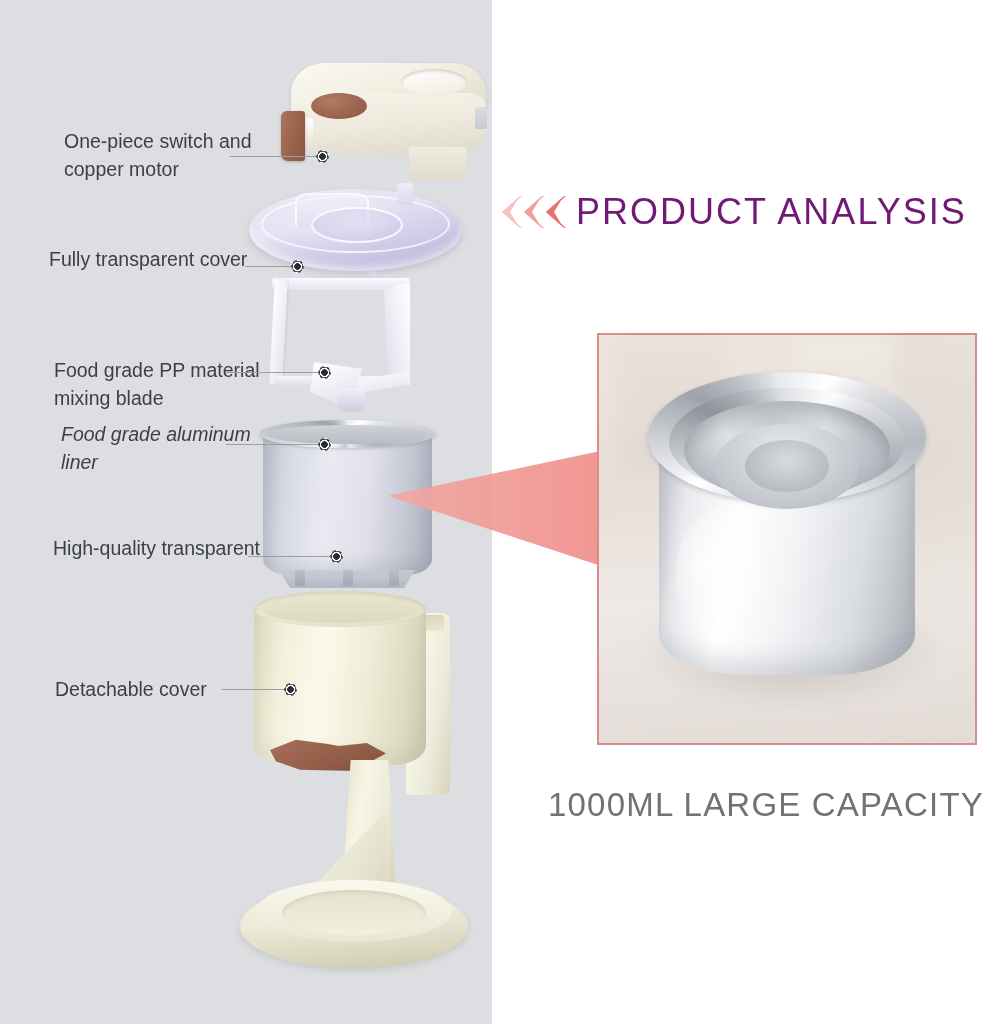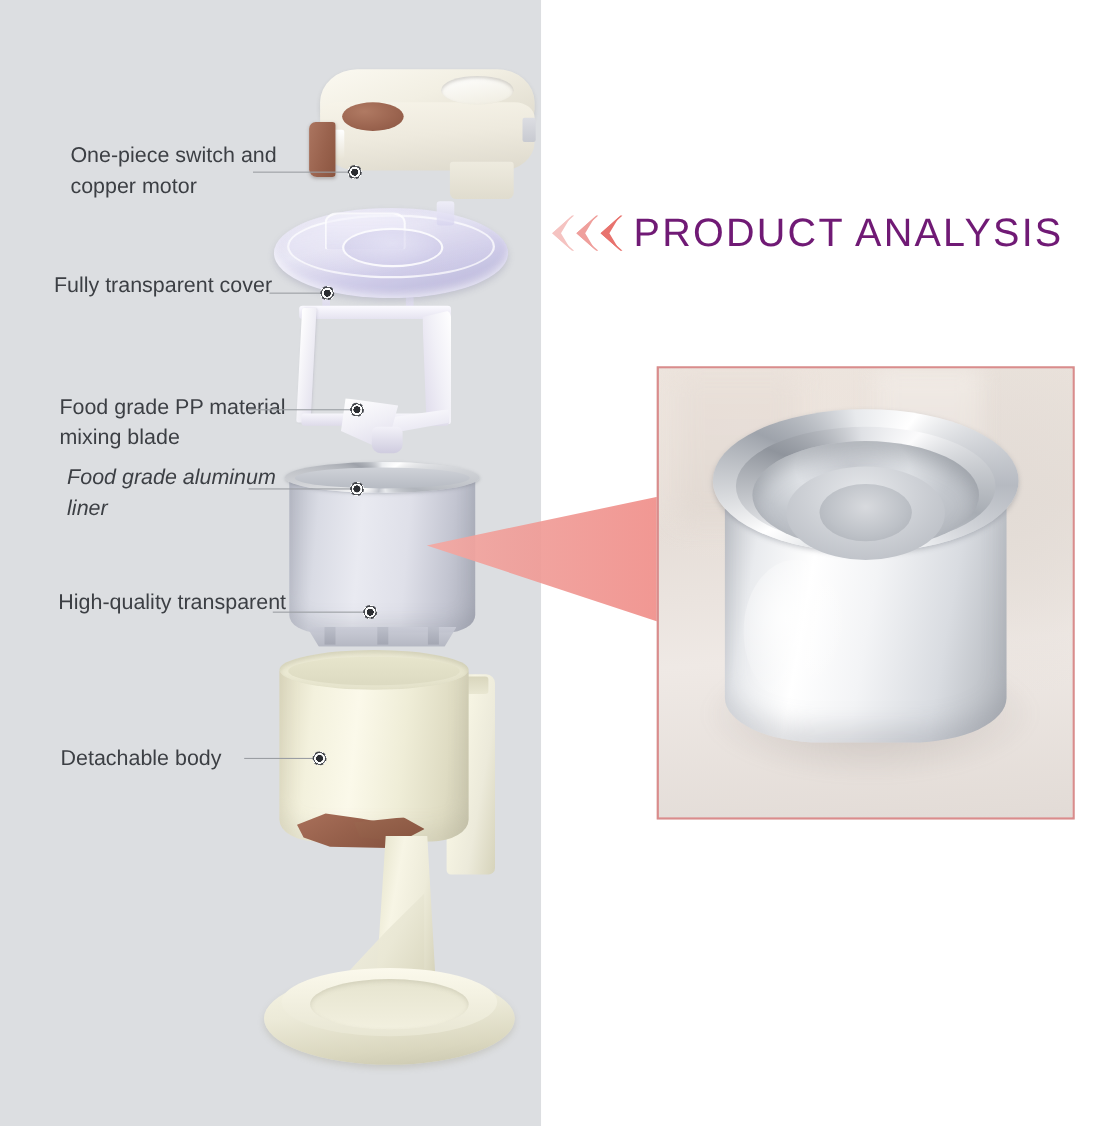--- a/index.html
+++ b/index.html
@@ -435,21 +435,21 @@
 mixing blade</div>
       <div class="leader" style="left: 226px; top: 372px; width: 96px;"></div>
       <div class="dot" style="left: 318px; top: 366px;"></div>
       <div class="callout" style="left: 61px; top: 420px; font-style: italic;">Food grade aluminum
 liner</div>
       <div class="leader" style="left: 226px; top: 444px; width: 96px;"></div>
       <div class="dot" style="left: 318px; top: 438px;"></div>
       <div class="callout" style="left: 53px; top: 534px;">High-quality transparent</div>
       <div class="leader" style="left: 248px; top: 556px; width: 86px;"></div>
       <div class="dot" style="left: 330px; top: 550px;"></div>
-      <div class="callout" style="left: 55px; top: 675px;">Detachable body</div>
+      <div class="callout" style="left: 55px; top: 675px;">Detachable cover</div>
       <div class="leader" style="left: 222px; top: 689px; width: 66px;"></div>
       <div class="dot" style="left: 284px; top: 683px;"></div>
     </div>
 
   <div class="analysis-header">
     <span class="chev-group">
       <svg class="chev c1" width="22" height="34" viewBox="0 0 22 34" aria-hidden="true">
         <polygon points="20,1 22,1 4,17 22,33 20,33 2,17" fill="#e8736e"></polygon>
         <polygon points="19,2 2,17 19,32 10,17" fill="#e8736e"></polygon>
       </svg>
@@ -474,14 +474,15 @@
       <div class="pot-body"></div>
       <div class="pot-rim-outer"></div>
       <div class="pot-rim-inner"></div>
       <div class="pot-cavity"></div>
       <div class="pot-cavity-mid"></div>
       <div class="pot-cavity-deep"></div>
       <div class="pot-hilite"></div>
     </div>
   </div>
 
+  <div class="capacity-caption">1000ML  LARGE  CAPACITY</div>
 
 </div>
 
 </body></html>

